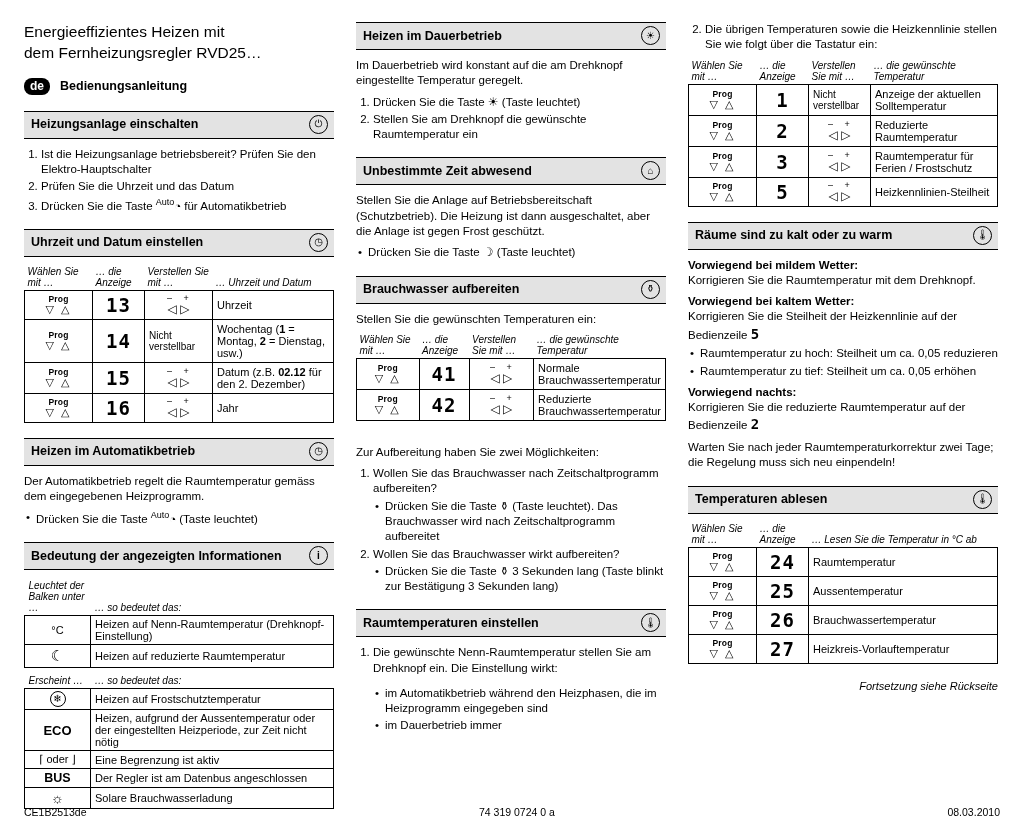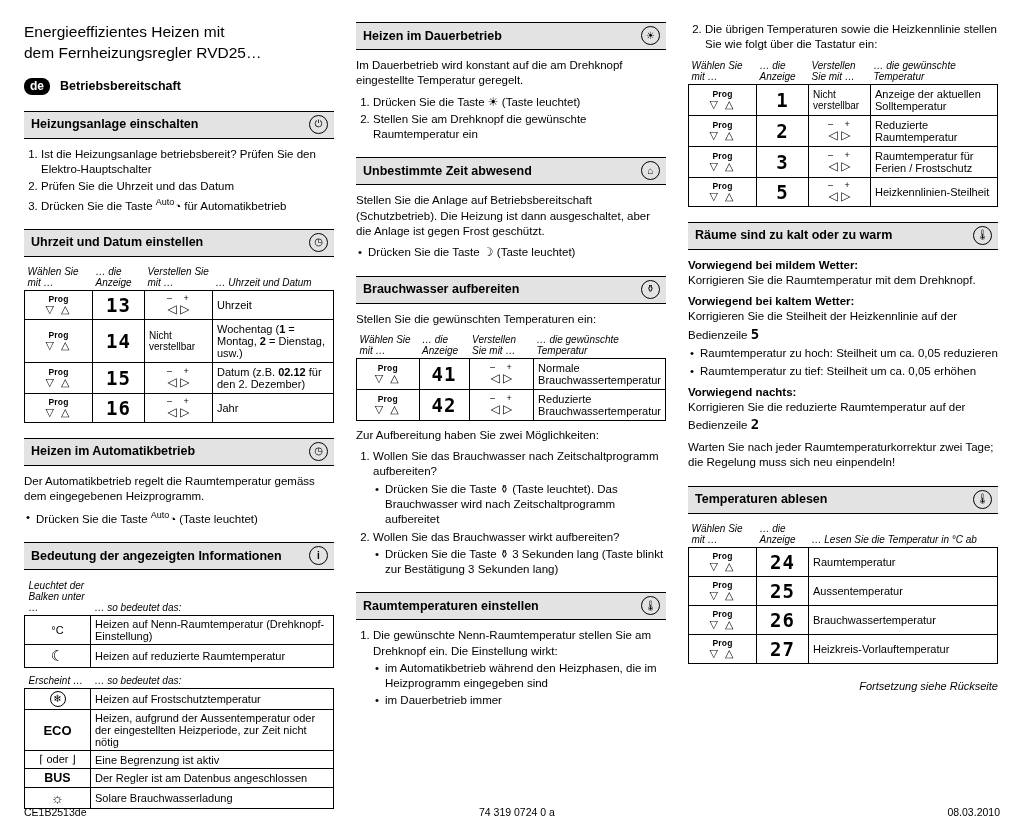--- a/index.html
+++ b/index.html
@@ -93,21 +93,21 @@
 
   <div class="col">
 
     <h1 class="doc-title">
       <span>Energieeffizientes Heizen mit</span><br>
       <span>dem Fernheizungsregler RVD25…</span>
     </h1>
 
     <div class="lang-row">
       <span class="lang-badge">de</span>
-      <span class="lang-text">Betriebsbereitschaft</span>
+      <span class="lang-text">Bedienungsanleitung</span>
     </div>
 
     <div class="sec-block">
       <div class="sec-head">
         <span class="t">Heizungsanlage einschalten</span>
         <span class="ic">
           <span class="icon-circ">⏻</span>
         </span>
       </div>
       <ol>
@@ -297,21 +297,21 @@
           <td class="disp">42</td>
           <td class="prog-cell">
             <div class="minplus">–&nbsp;&nbsp;&nbsp;+</div>
             <div class="slider">◁&nbsp;▷</div>
           </td>
           <td>Reduzierte Brauchwassertemperatur</td>
         </tr>
       </tbody>
           </table>
 
-      <p style="margin-top:7px">Zur Aufbereitung haben Sie zwei Möglichkeiten:</p>
+      <p style="margin-top:24px">Zur Aufbereitung haben Sie zwei Möglichkeiten:</p>
       <ol>
         <li>
           <span>Wollen Sie das Brauchwasser nach Zeitschaltprogramm aufbereiten?</span>
           <ul style="margin-top:2px">
             <li>Drücken Sie die Taste <span class="icon-plain" style="font-size:11px">⚱</span> (Taste leuchtet). Das Brauchwasser wird nach Zeitschaltprogramm aufbereitet</li>
           </ul>
         </li>
         <li>
           <span>Wollen Sie das Brauchwasser wirkt aufbereiten?</span>
           <ul style="margin-top:2px">
@@ -322,21 +322,21 @@
     </div>
 
     <div class="sec-block">
       <div class="sec-head">
         <span class="t">Raumtemperaturen einstellen</span>
         <span class="ic"><span class="icon-circ">🌡</span></span>
       </div>
       <ol>
         <li>
           <span>Die gewünschte Nenn-Raumtemperatur stellen Sie am Drehknopf ein. Die Einstellung wirkt:</span>
-          <ul style="margin-top:2px">
+          <ul style="margin-top:10px">
             <li>im Automatikbetrieb während den Heizphasen, die im Heizprogramm eingegeben sind</li>
             <li>im Dauerbetrieb immer</li>
           </ul>
         </li>
       </ol>
     </div>
   </div>
 
   <div class="col">
 

